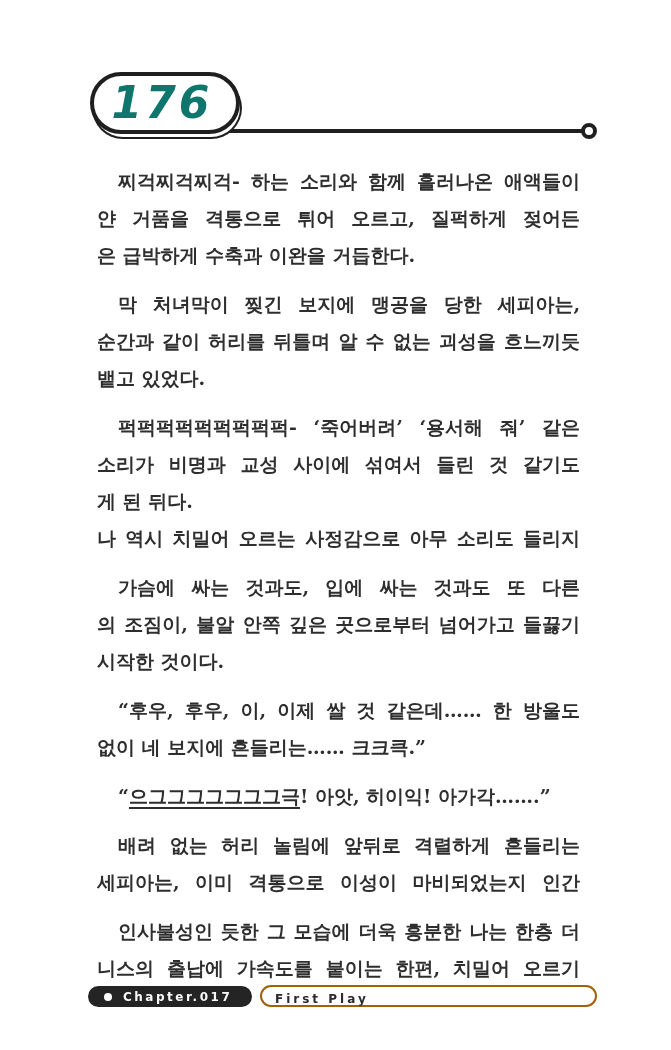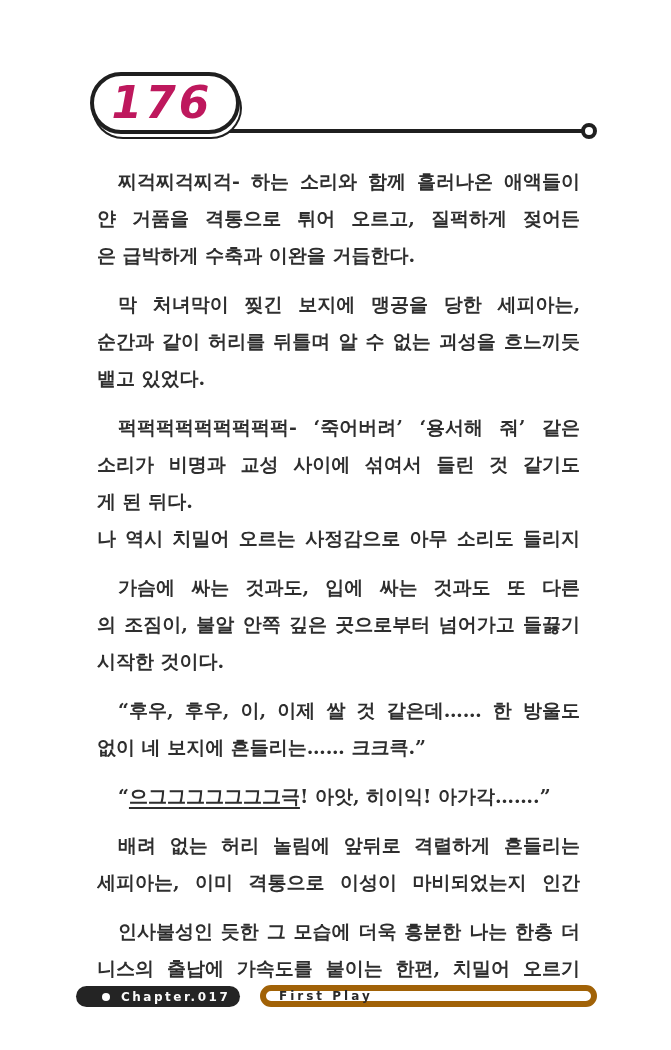--- a/index.html
+++ b/index.html
@@ -39,21 +39,21 @@
     border-radius: 34px;
     display: flex; align-items: center; justify-content: center;
     box-shadow: 2px 5px 0 -2px #ffffff, 2px 5px 0 0 #1f1f1f;
   }
   .page-number {
     font-family: "DejaVu Sans", "Liberation Sans", sans-serif;
     font-style: italic;
     font-weight: 700;
     font-size: 44px;
     letter-spacing: 3px;
-    color: #be185d;
+    color: #0f766e;
     padding-right: 6px;
     line-height: 1;
   }
 
   
   .body-text {
     position: absolute;
     left: 85px; top: 151px;
     width: 507px;
     font-size: 19px;
@@ -74,26 +74,26 @@
   .line.last { text-align-last: left; }
   .underline {
     text-decoration: underline;
     text-underline-offset: 4px;
     text-decoration-thickness: 1.5px;
   }
 
   
   .chapter-pill {
     position: absolute;
-    left: 76px; top: 986px;
+    left: 88px; top: 986px;
     width: 164px; height: 21px;
     background: #242424;
     border-radius: 11px;
     display: flex; align-items: center;
-    padding-left: 26px;
+    padding-left: 16px;
   }
   .chapter-dot {
     width: 8px; height: 8px;
     border-radius: 50%;
     background: #ffffff;
     margin-right: 11px;
     flex: 0 0 auto;
     font-size: 0;
   }
   .chapter-label {
@@ -102,23 +102,23 @@
     font-size: 12px;
     letter-spacing: 2.5px;
     color: #fafafa;
     line-height: 1;
   }
   .section-box {
     position: absolute;
     left: 260px; top: 985px;
     width: 337px; height: 22px;
     background: #ffffff;
-    border: 6px solid #a16207;
+    border: 2px solid #a16207;
     border-radius: 11px;
-    display: flex; align-items: center;
+    display: flex; align-items: flex-end;
     padding-left: 13px;
   }
   .section-label {
     font-family: "DejaVu Sans", "Liberation Sans", sans-serif;
     font-weight: 700;
     font-size: 12px;
     letter-spacing: 3px;
     color: #2a2a2a;
     line-height: 1;
   }

